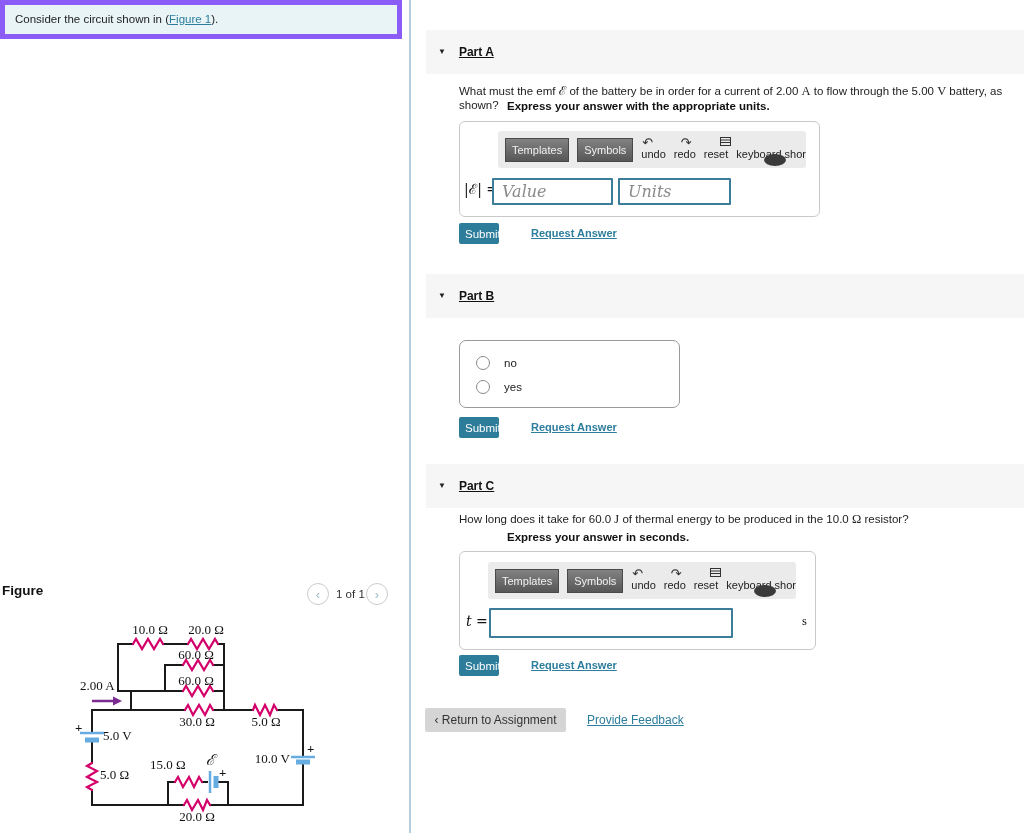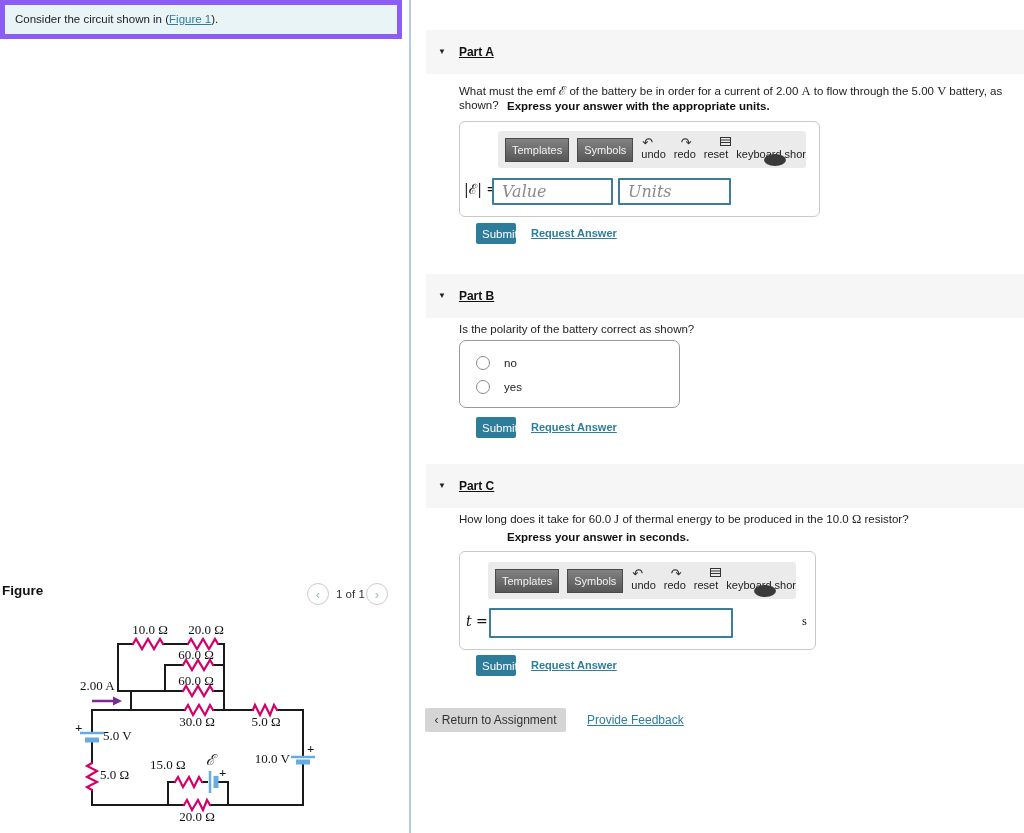--- a/index.html
+++ b/index.html
@@ -45,26 +45,26 @@
               gap:8px;padding:0 7px;box-sizing:border-box;overflow:hidden;}
   .tb-btn{background:linear-gradient(#828282,#575757);border:1px solid #4a4a4a;border-radius:0;
           color:#f2f2f2;font-size:11px;padding:5px 6px;cursor:pointer;white-space:nowrap;}
   .tb-item{position:relative;font-size:11px;color:#222;padding-top:9px;cursor:pointer;white-space:nowrap;}
   .tb-ico{position:absolute;top:-3px;left:1px;font-size:13px;color:#333;line-height:1;}
   .tb-ico2{position:absolute;top:-3px;left:7px;font-size:13px;color:#333;line-height:1;}
   .reset-ico{position:absolute;top:-2px;right:-3px;}
   .blob{position:absolute;bottom:-6px;width:22px;height:12px;background:#3a3a3a;border-radius:50%;}
 
   .ans-label{position:absolute;font-family:"DejaVu Serif",serif;font-size:14px;color:#111;}
-  .tf{position:absolute;border:2px solid #3d7d99;border-radius:1px;font-size:16px;padding:0 8px;
-      font-family:Liberation Sans, sans-serif;color:#222;box-sizing:border-box;outline:none;}
+  .tf{position:absolute;border:2px solid #3d7d99;border-radius:1px;font-size:20px;padding:0 8px;
+      font-family:Liberation Mono, monospace;color:#222;box-sizing:border-box;outline:none;}
   .tf::placeholder{font-family:"DejaVu Serif",serif;font-style:italic;color:#8a8a8a;font-size:16px;}
   .unit-suffix{position:absolute;font-family:"Liberation Serif",serif;font-size:12.5px;color:#111;}
 
-  .submit-btn{position:absolute;left:476px;width:40px;height:21px;background:#2d7c99;color:#fff;
+  .submit-btn{position:absolute;left:459px;width:40px;height:21px;background:#2d7c99;color:#fff;
               border:none;border-radius:2px;font-size:11.5px;font-family:"Liberation Sans",sans-serif;
               cursor:pointer;}
   .request-link{position:absolute;left:531px;font-size:11px;font-weight:bold;color:#2d7d9d;
                 text-decoration:underline;cursor:pointer;}
 
   .radio-box{position:absolute;left:459px;top:340px;width:221px;height:68px;border:1px solid #999;
              border-radius:7px;background:#fff;box-sizing:border-box;}
   .radio-row{position:absolute;left:16px;display:flex;align-items:center;gap:14px;cursor:pointer;}
   .radio-circle{width:12px;height:12px;border:1px solid #8a8a8a;border-radius:50%;background:#fff;}
   .radio-label{font-size:11.5px;color:#222;}
@@ -183,21 +183,20 @@
     <input class="tf" style="left: 32px; top: 56px; width: 121px; height: 27px;" placeholder="Value">
     <input class="tf" style="left: 158px; top: 56px; width: 113px; height: 27px;" placeholder="Units">
   </div>
   <button class="submit-btn" style="top:223px;">Submit</button>
   <span class="request-link" style="top:227px;">Request Answer</span>
 
   <div class="part-header" style="top:274px;">
     <span class="tri">▼</span>
     <span class="part-title">Part B</span>
   </div>
-  <div class="q" style="top:323px;"><span>Is the polarity of the battery correct as shown?</span></div>
   <div class="radio-box">
     <div class="radio-row" style="top:15px;">
       <span class="radio-circle"></span>
       <span class="radio-label">no</span>
     </div>
     <div class="radio-row" style="top:39px;">
       <span class="radio-circle"></span>
       <span class="radio-label">yes</span>
     </div>
   </div>

